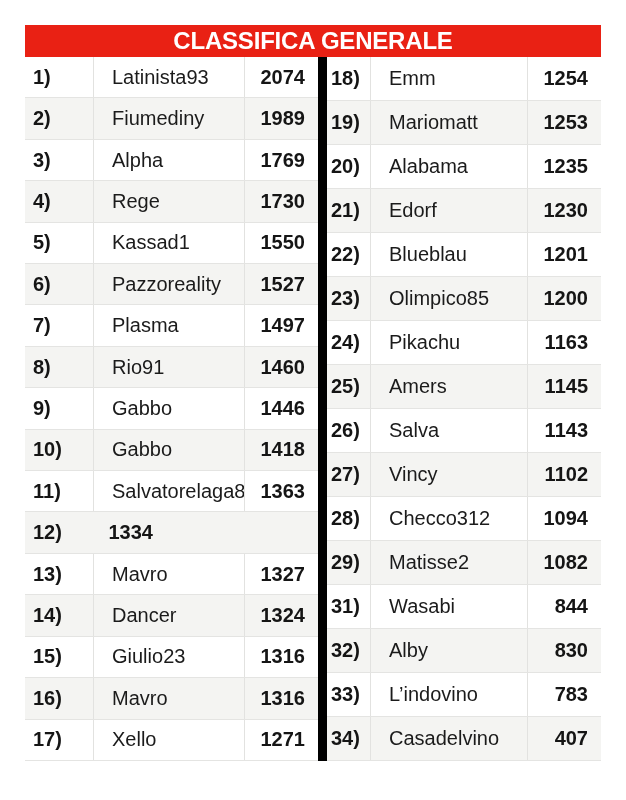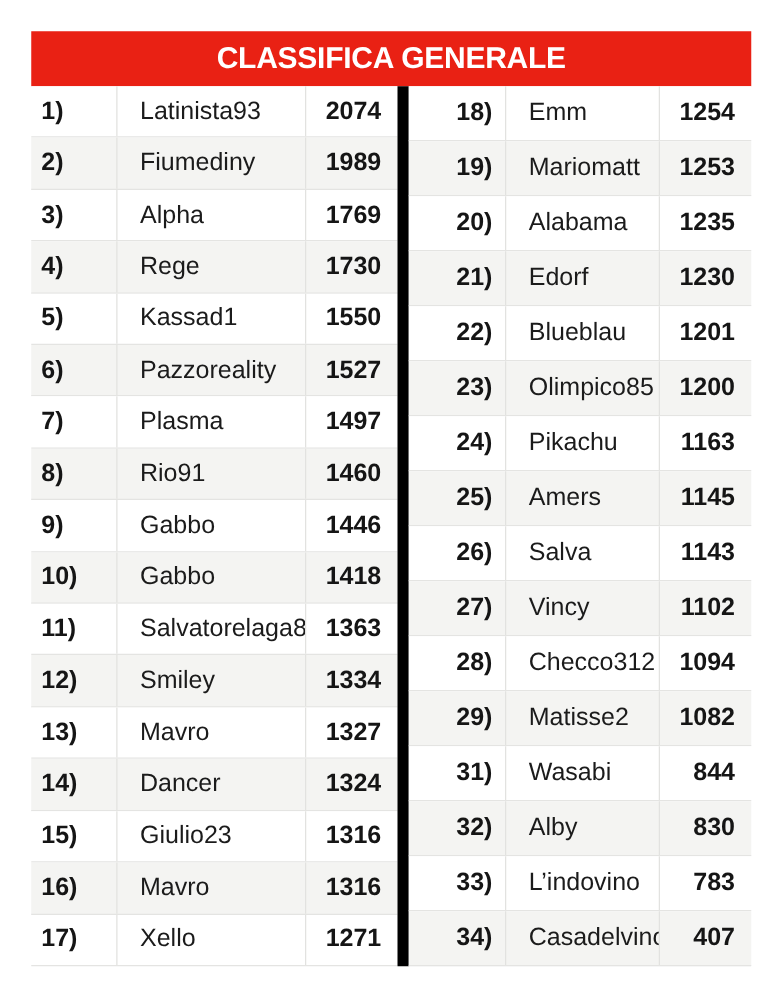--- a/index.html
+++ b/index.html
@@ -9,21 +9,21 @@
     font-family: "Liberation Sans", sans-serif;
     position: relative;
     overflow: hidden;
   }
   .board {
     position: absolute;
     left: 25px; top: 25px;
     width: 576px;
   }
   .banner {
-    height: 44px;
+    height: 32px;
     background: var(--header-red, #e92114);
     display: flex;
     align-items: center;
     justify-content: center;
     text-align: center;
   }
   .banner-text {
     color: #ffffff;
     font-weight: bold;
     font-size: 24px;
@@ -58,21 +58,21 @@
     font-size: 20px;
     color: var(--text-black, #151515);
     white-space: nowrap;
     overflow: hidden;
   }
   .rank {
     font-weight: bold;
     padding-left: 8px;
   }
   .left  .rank { width: 68px; }
-  .right .rank { width: 43px; padding-left: 4px; margin-left: 34px; }
+  .right .rank { width: 43px; padding-left: 4px; }
   .name {
     flex: 1;
     font-weight: normal;
     padding-left: 18px;
     border-left: 1px solid #e2e2e0;
     border-right: 1px solid #e2e2e0;
     color: #1b1b1b;
   }
   .score {
     font-weight: bold;
@@ -141,21 +141,20 @@
     <span class="cell name">Gabbo</span>
     <span class="cell score">1418</span>
   </div>
         <div class="row">
     <span class="cell rank">11)</span>
     <span class="cell name">Salvatorelaga8</span>
     <span class="cell score">1363</span>
   </div>
         <div class="row">
     <span class="cell rank">12)</span>
-    <span class="cell name">Smiley</span>
     <span class="cell score">1334</span>
   </div>
         <div class="row">
     <span class="cell rank">13)</span>
     <span class="cell name">Mavro</span>
     <span class="cell score">1327</span>
   </div>
         <div class="row">
     <span class="cell rank">14)</span>
     <span class="cell name">Dancer</span>

